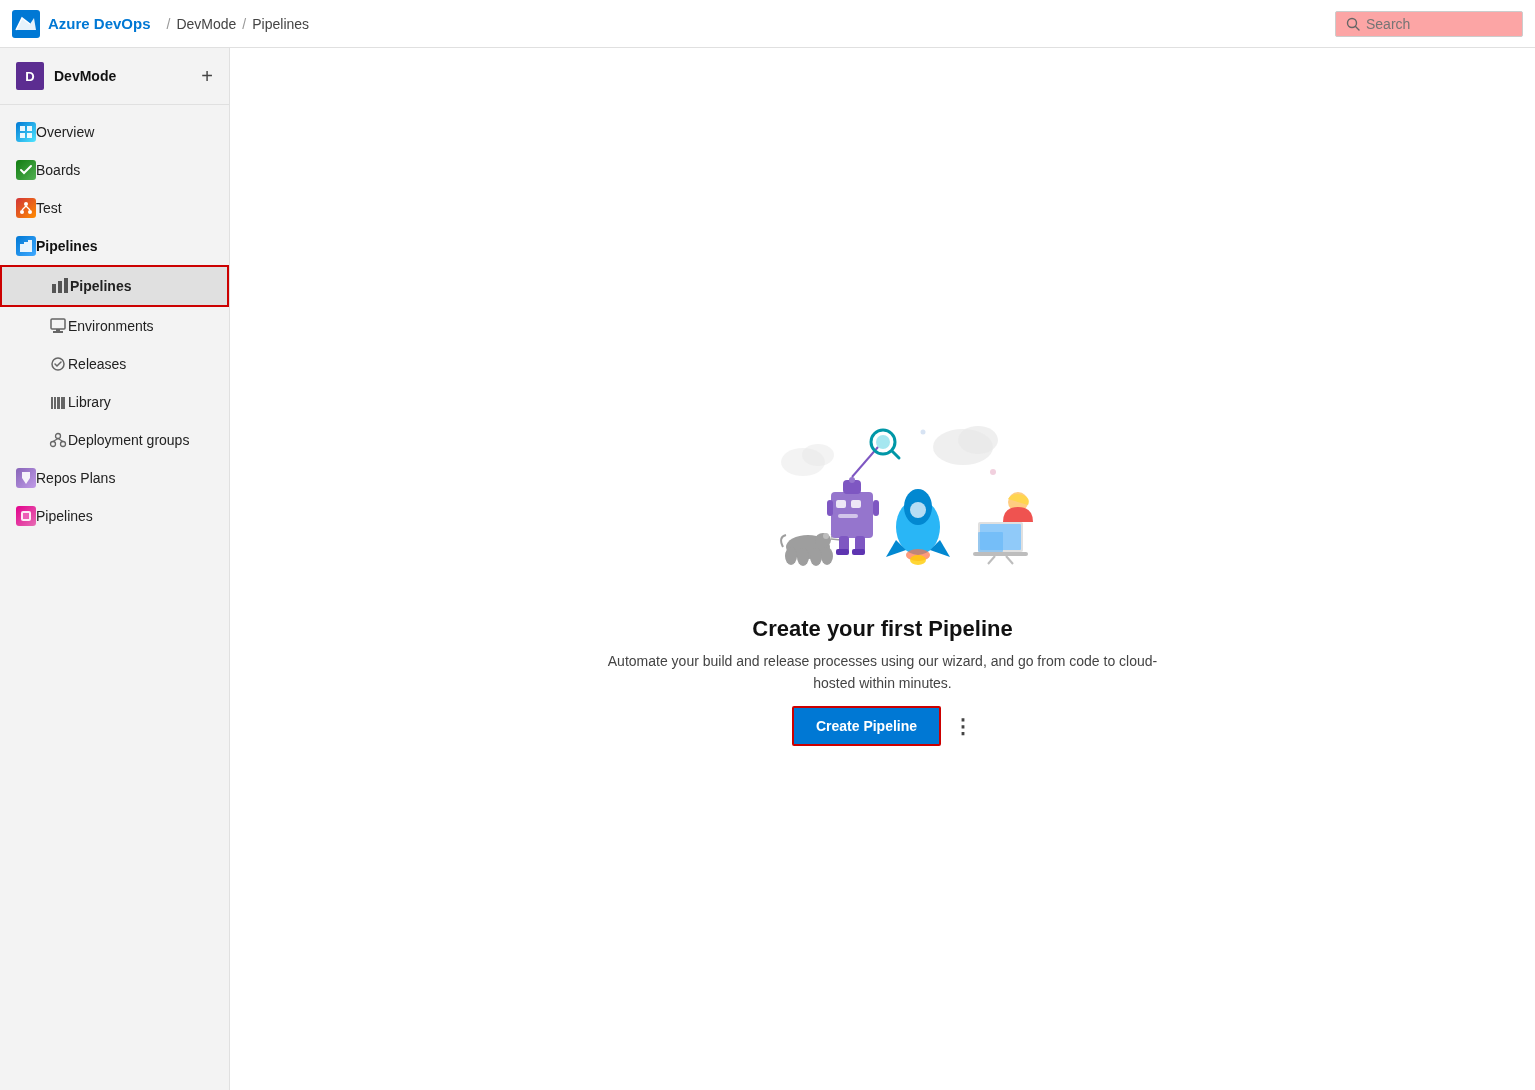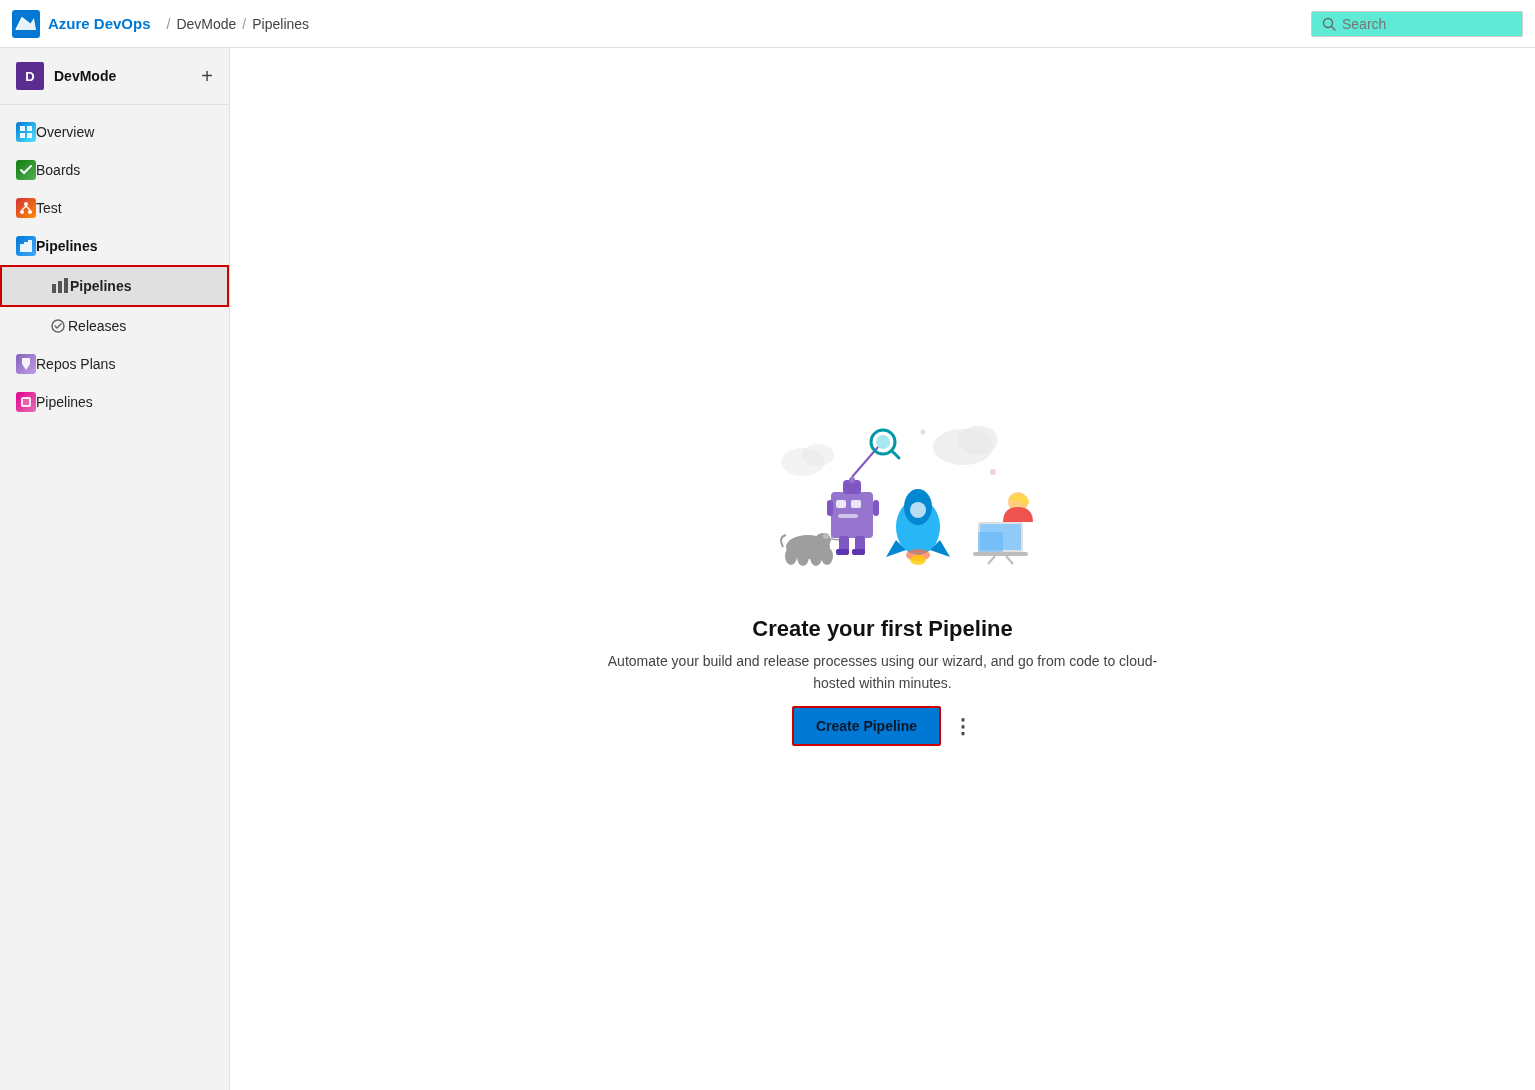--- a/index.html
+++ b/index.html
@@ -41,22 +41,22 @@
     .topbar-breadcrumb .sep { color: #999; }
     .topbar-breadcrumb .crumb { color: #444; }
     .topbar-spacer { flex: 1; }
     .search-box {
       display: flex;
       align-items: center;
       border: 1px solid #ccc;
       border-radius: 2px;
       padding: 4px 10px;
       gap: 6px;
-      width: 212px;
-      background: #5eead4;
+      width: 188px;
+      background: #fca5a5;
     }
     .search-box input {
       border: none;
       outline: none;
       font-size: 14px;
       color: #444;
       width: 100%;
       background: transparent;
     }
     .search-icon-svg { color: #666; flex-shrink: 0; }
@@ -194,21 +194,21 @@
     }
 
     .empty-actions {
       display: flex;
       align-items: center;
       gap: 12px;
     }
 
     .btn-primary {
       background: #0078d4;
-      color: #0f172a;
+      color: #ffffff;
       border: 2px solid #c00;
       padding: 10px 22px;
       font-size: 14px;
       font-weight: 600;
       cursor: pointer;
       border-radius: 2px;
     }
 
     .more-btn {
       background: none;
@@ -318,33 +318,66 @@
         <div class="nav-icon">
           <svg width="18" height="18" viewBox="0 0 18 18" fill="none">
               <rect x="1" y="7" width="4" height="9" fill="#555"></rect>
               <rect x="7" y="4" width="4" height="12" fill="#555"></rect>
               <rect x="13" y="1" width="4" height="15" fill="#555"></rect>
             </svg>
         </div>
         <span>Pipelines</span>
       </div>
 
+      <div class="nav-item sub-item">
+        <div class="nav-icon">
+          <svg width="18" height="18" viewBox="0 0 18 18" fill="none">
+              <rect x="2" y="2" width="14" height="10" rx="1" stroke="#666" stroke-width="1.5" fill="none"></rect>
+              <rect x="4" y="14" width="10" height="2" fill="#666"></rect>
+              <rect x="7" y="12" width="4" height="2" fill="#666"></rect>
+            </svg>
+        </div>
+        <span>Environments</span>
+      </div>
 
       <div class="nav-item sub-item">
         <div class="nav-icon">
           <svg width="18" height="18" viewBox="0 0 18 18" fill="none">
               <circle cx="9" cy="9" r="6" stroke="#666" stroke-width="1.5" fill="none"></circle>
               <path d="M6 9 L8 11 L12 7" stroke="#666" stroke-width="1.5" stroke-linecap="round" fill="none"></path>
             </svg>
         </div>
         <span>Releases</span>
       </div>
 
-
-
+      <div class="nav-item sub-item">
+        <div class="nav-icon">
+          <svg width="18" height="18" viewBox="0 0 18 18" fill="none">
+              <rect x="2" y="4" width="2" height="12" fill="#666"></rect>
+              <rect x="5" y="4" width="2" height="12" fill="#666"></rect>
+              <rect x="8" y="4" width="3" height="12" fill="#666"></rect>
+              <rect x="12" y="4" width="4" height="12" fill="#666"></rect>
+            </svg>
+        </div>
+        <span>Library</span>
+      </div>
+
+
+      <div class="nav-item sub-item">
+        <div class="nav-icon">
+          <svg width="18" height="18" viewBox="0 0 18 18" fill="none">
+              <circle cx="9" cy="5" r="2.5" stroke="#666" stroke-width="1.3" fill="none"></circle>
+              <circle cx="4" cy="13" r="2.5" stroke="#666" stroke-width="1.3" fill="none"></circle>
+              <circle cx="14" cy="13" r="2.5" stroke="#666" stroke-width="1.3" fill="none"></circle>
+              <line x1="9" y1="7.5" x2="4" y2="10.5" stroke="#666" stroke-width="1.2"></line>
+              <line x1="9" y1="7.5" x2="14" y2="10.5" stroke="#666" stroke-width="1.2"></line>
+            </svg>
+        </div>
+        <span>Deployment groups</span>
+      </div>
 
       <div class="nav-item">
         <div class="nav-icon icon-test">
           <svg width="16" height="16" viewBox="0 0 16 16" fill="none">
               <path d="M4 2 L4 8 L8 14 L12 8 L12 2 Z" fill="white" opacity="0.9"></path>
             </svg>
         </div>
         <span>Repos Plans</span>
       </div>
 

